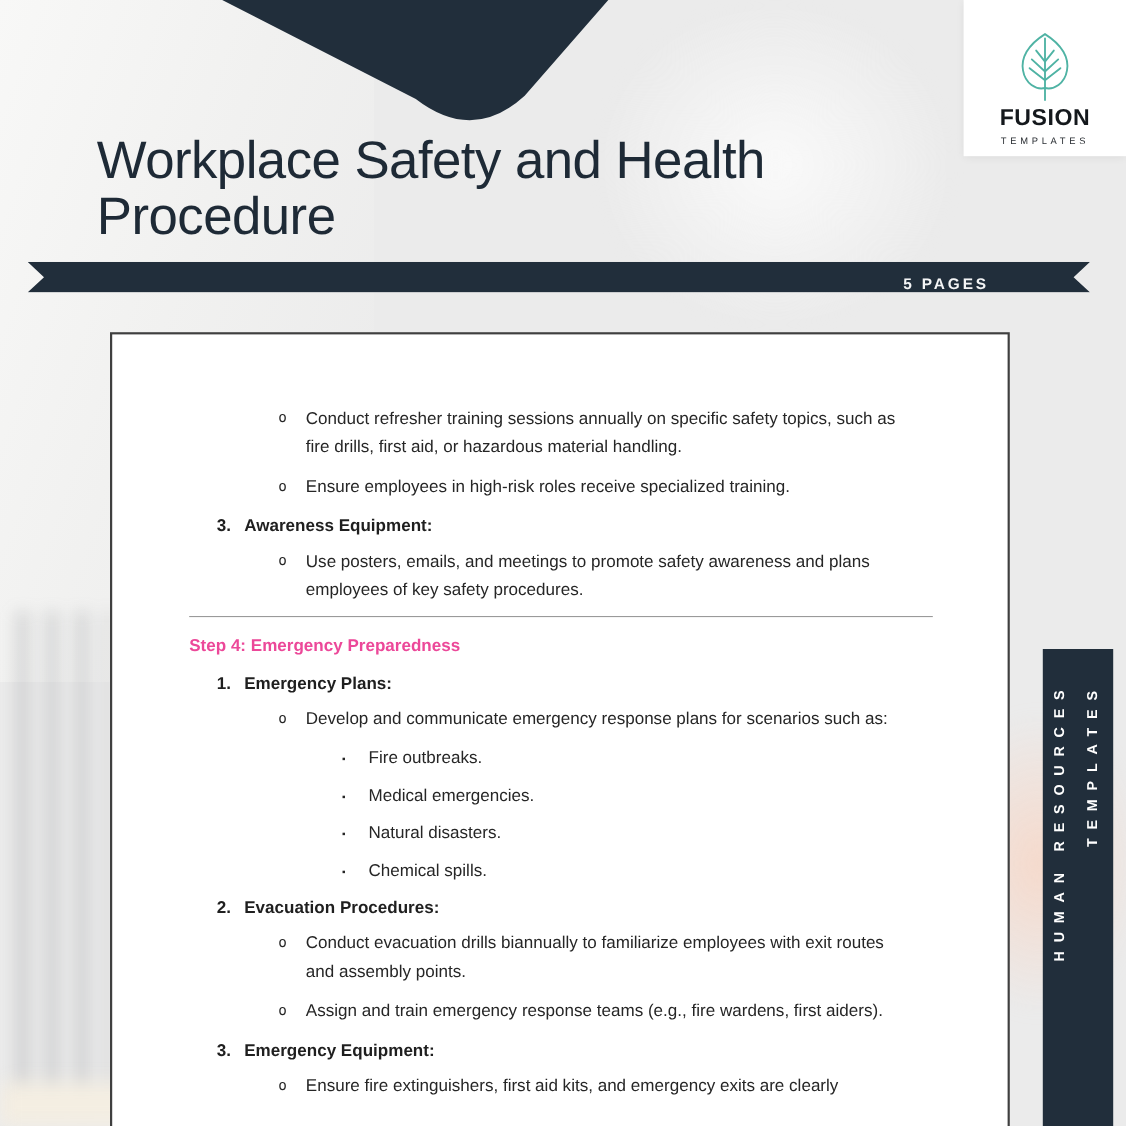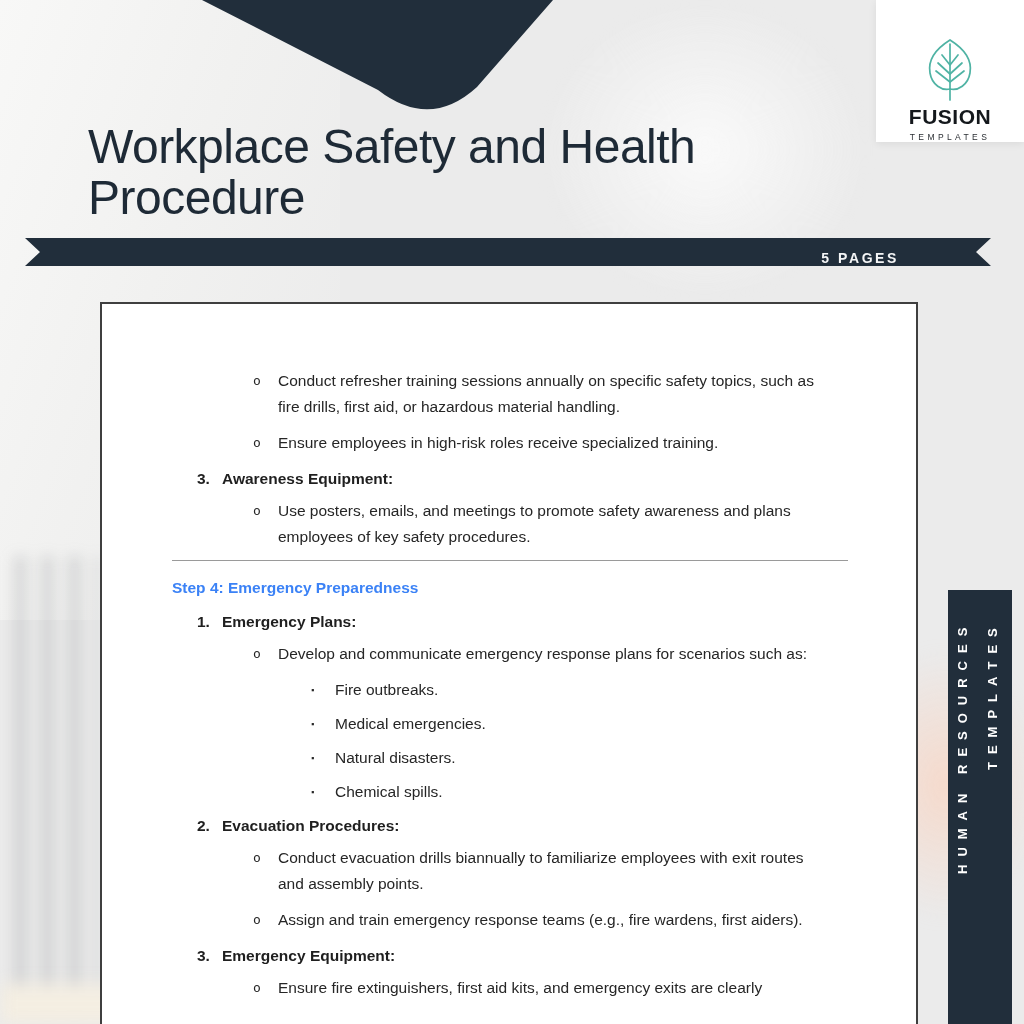--- a/index.html
+++ b/index.html
@@ -31,21 +31,21 @@
   .bg-cream{
     position:absolute;left:0;top:984px;width:150px;height:40px;
     background:#f4eee2;filter:blur(8px);
   }
   
   .top-shape{position:absolute;left:140px;top:0;width:460px;height:140px;}
   
   .logo-card{
     position:absolute;left:876px;top:0;width:148px;height:142px;background:#ffffff;
     box-shadow:0 2px 8px rgba(0,0,0,.07);
-    display:flex;flex-direction:column;align-items:center;justify-content:flex-end;
+    display:flex;flex-direction:column;align-items:center;justify-content:center;
   }
   .logo-card svg{margin-top:18px;}
   .brand-name{font-weight:bold;font-size:21px;letter-spacing:.5px;color:#14181c;line-height:1;margin-top:4px;}
   .brand-tagline{font-size:8.5px;letter-spacing:3.4px;color:#2a2e33;margin-top:5px;}
   
   .page-title{
     position:absolute;left:88px;top:122px;width:790px;
     font-size:48px;font-weight:normal;line-height:1.06;color:#1e2a36;letter-spacing:-.5px;
   }
   
@@ -62,21 +62,21 @@
   }
   .doc-content{
     padding-top:64px;color:#262626;font-size:15.5px;line-height:26px;
   }
   .li-o{display:flex;margin:0 0 10px 151px;}
   .li-o .marker{flex:none;width:25px;font-family:"DejaVu Sans Mono",monospace;font-size:13px;}
   .li-sq{display:flex;margin:0 0 8px 209px;}
   .li-sq .marker{flex:none;width:24px;font-size:9px;}
   .li-num{display:flex;margin:8px 0 6px 95px;font-weight:bold;color:#1f1f1f;}
   .li-num .num{flex:none;width:25px;}
-  .doc-heading{margin:0 0 8px 70px;font-weight:bold;color:#3b82f6;}
+  .doc-heading{margin:0 0 8px 70px;font-weight:bold;color:#ec4899;}
   .divider{border:none;border-top:1px solid #9a9a9a;margin:8px 0 14px 70px;width:676px;}
   .t{white-space:pre-line;max-width:576px;}
   
   .side-strip{position:absolute;left:948px;top:590px;width:64px;height:434px;background:#212e3b;}
   .side-text{
     position:absolute;left:948px;top:620px;width:64px;height:312px;
     writing-mode:vertical-rl;transform:rotate(180deg);text-align:end;
     color:#ffffff;font-size:13px;font-weight:bold;letter-spacing:8px;line-height:30px;
   }
 </style>

